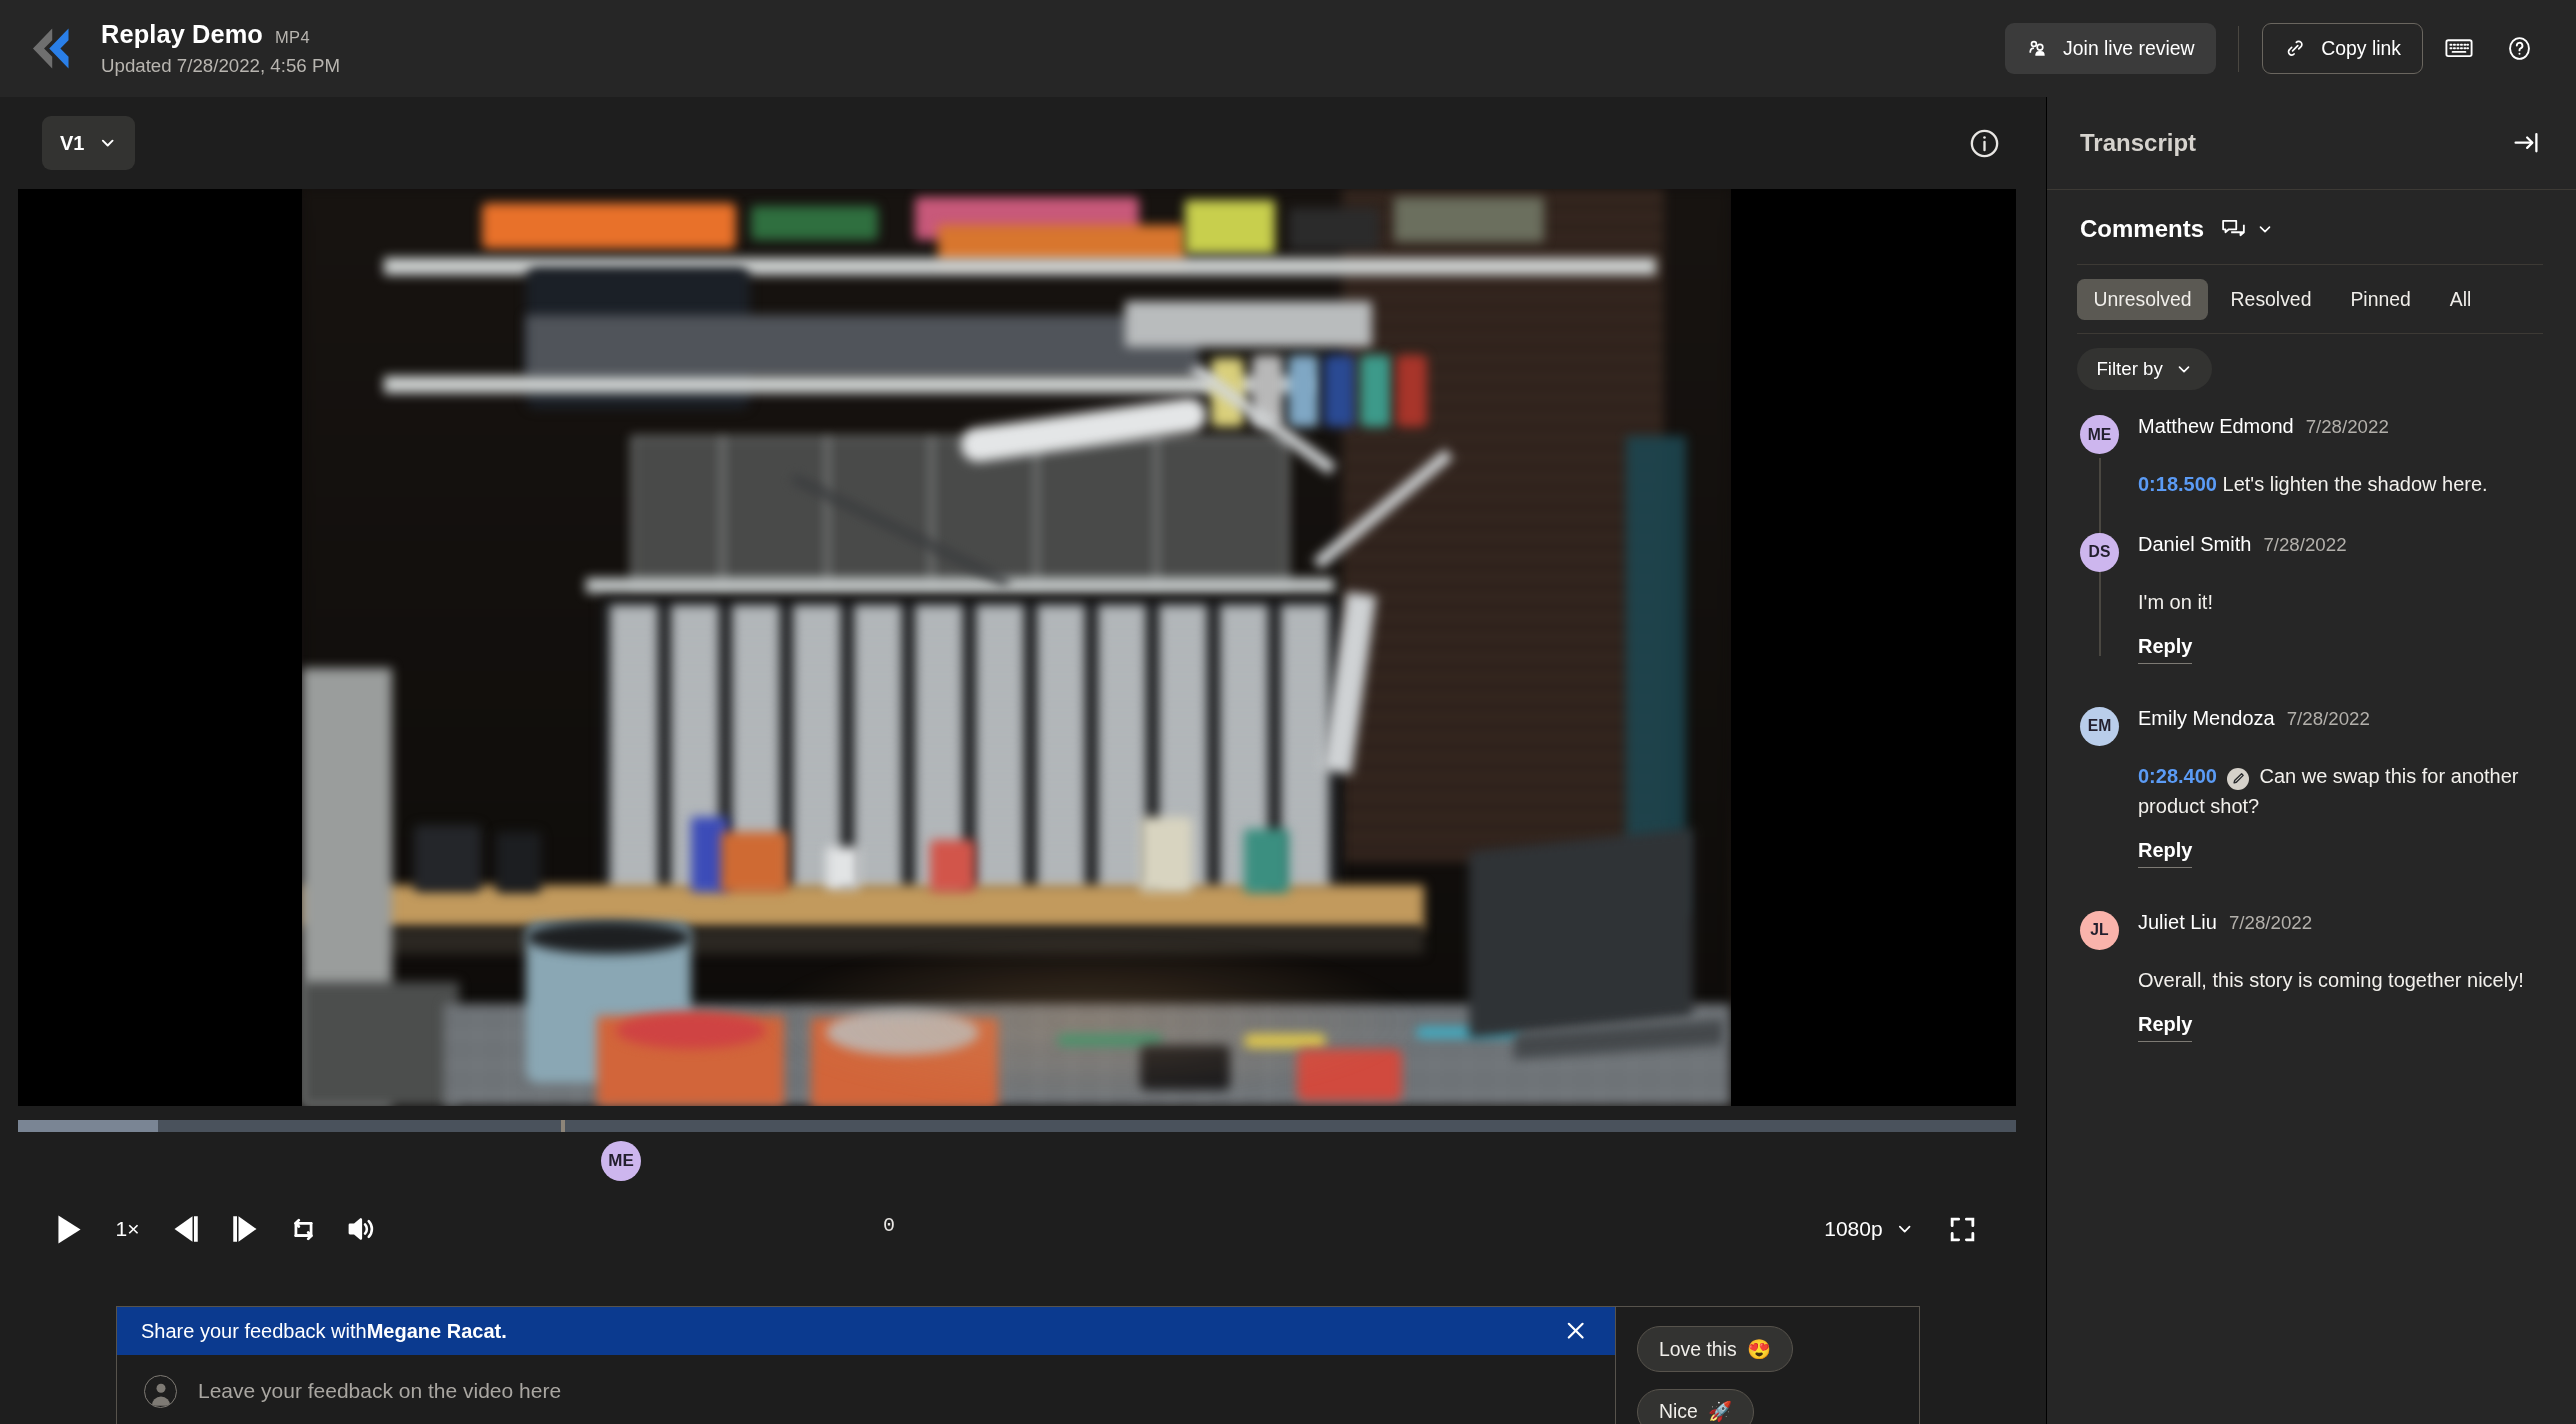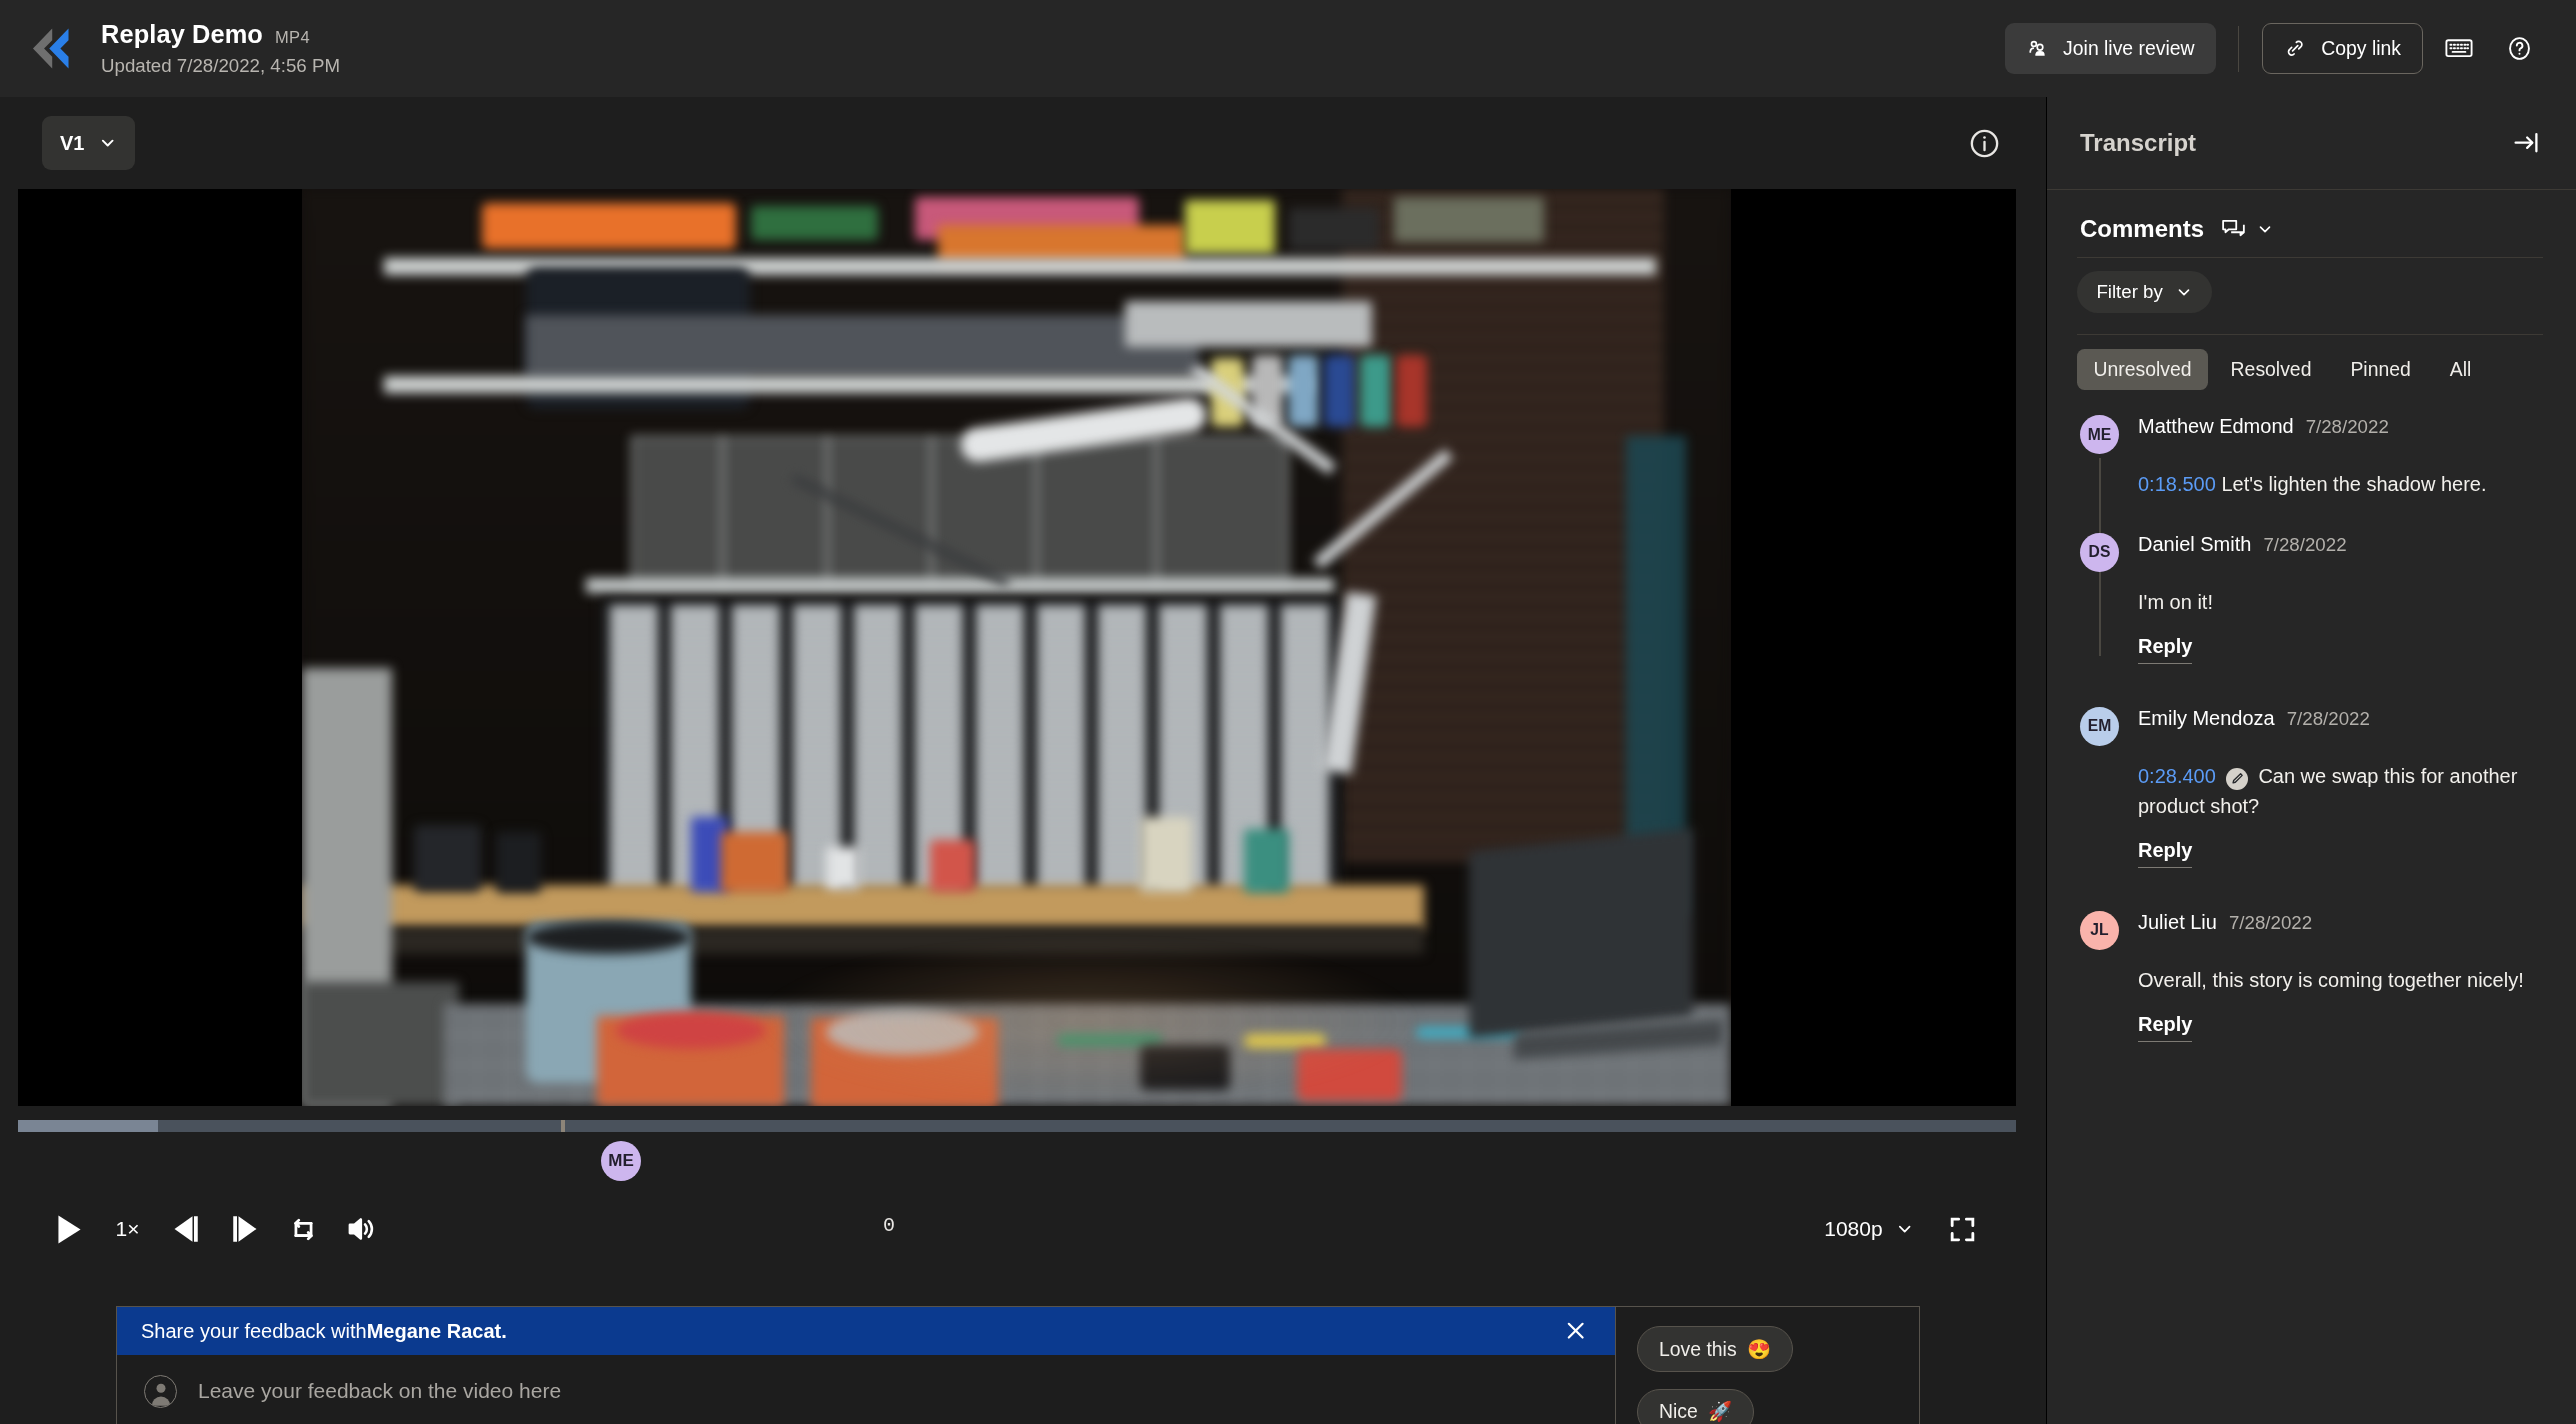--- a/index.html
+++ b/index.html
@@ -210,21 +210,21 @@
   .avatar {
     position: absolute; left: 0; top: 0;
     width: 39px; height: 39px; border-radius: 50%;
     display: flex; align-items: center; justify-content: center;
     font-size: 15.7px; font-weight: bold; color: #231f2e; cursor: pointer;
   }
   .c-head { display: flex; align-items: baseline; gap: 12px; height: 39px; }
   .c-author { font-size: 20px; font-weight: normal; color: #fff; }
   .c-date { font-size: 18.7px; color: #b3b0ab; }
   .c-body { margin-top: 15px; font-size: 20px; line-height: 1.52; color: #f2f0ec; }
-  .c-ts { color: #5b9bf5; font-weight: normal; }
+  .c-ts { color: #5b9bf5; font-weight: bold; }
   .c-annot-icon {
     display: inline-flex; vertical-align: -3.7px; width: 22.4px; height: 22.4px;
     border-radius: 50%; background: #d5d1ca; align-items:center; justify-content:center;
     margin: 0 4.5px;
   }
   .c-reply {
     display: inline-block; margin-top: 18px; font-size: 20px; font-weight: bold;
     color: #fff; border-bottom: 1.5px solid #7d7a74; padding-bottom: 4.5px; cursor: pointer;
   }
   svg { display: block; }
@@ -526,36 +526,36 @@
         </svg>
       </span>
       <span>
         <svg width="18" height="18" viewBox="0 0 24 24" fill="none" stroke="#fff" stroke-width="2.2" stroke-linecap="round" stroke-linejoin="round">
             <path d="M6 9.5l6 6 6-6"></path>
           </svg>
       </span>
     </span>
   </div>
 
+  <div id="filter-tabs">
+    <div class="filter-tab active">Unresolved</div>
+    <div class="filter-tab">Resolved</div>
+    <div class="filter-tab">Pinned</div>
+    <div class="filter-tab">All</div>
+  </div>
+
   <div id="filter-by-row">
     <div id="filter-by">
       <span>Filter by</span>
       <span>
         <svg width="18" height="18" viewBox="0 0 24 24" fill="none" stroke="#fff" stroke-width="2.2" stroke-linecap="round" stroke-linejoin="round">
             <path d="M6 9.5l6 6 6-6"></path>
           </svg>
       </span>
     </div>
-  </div>
-
-  <div id="filter-tabs">
-    <div class="filter-tab active">Unresolved</div>
-    <div class="filter-tab">Resolved</div>
-    <div class="filter-tab">Pinned</div>
-    <div class="filter-tab">All</div>
   </div>
 
   <div id="comment-list">
 
     <div class="thread">
       <div class="thread-line"></div>
       <div class="comment">
         <span class="avatar" style="background:#cdb6ee">
           <span>ME</span>
         </span>

